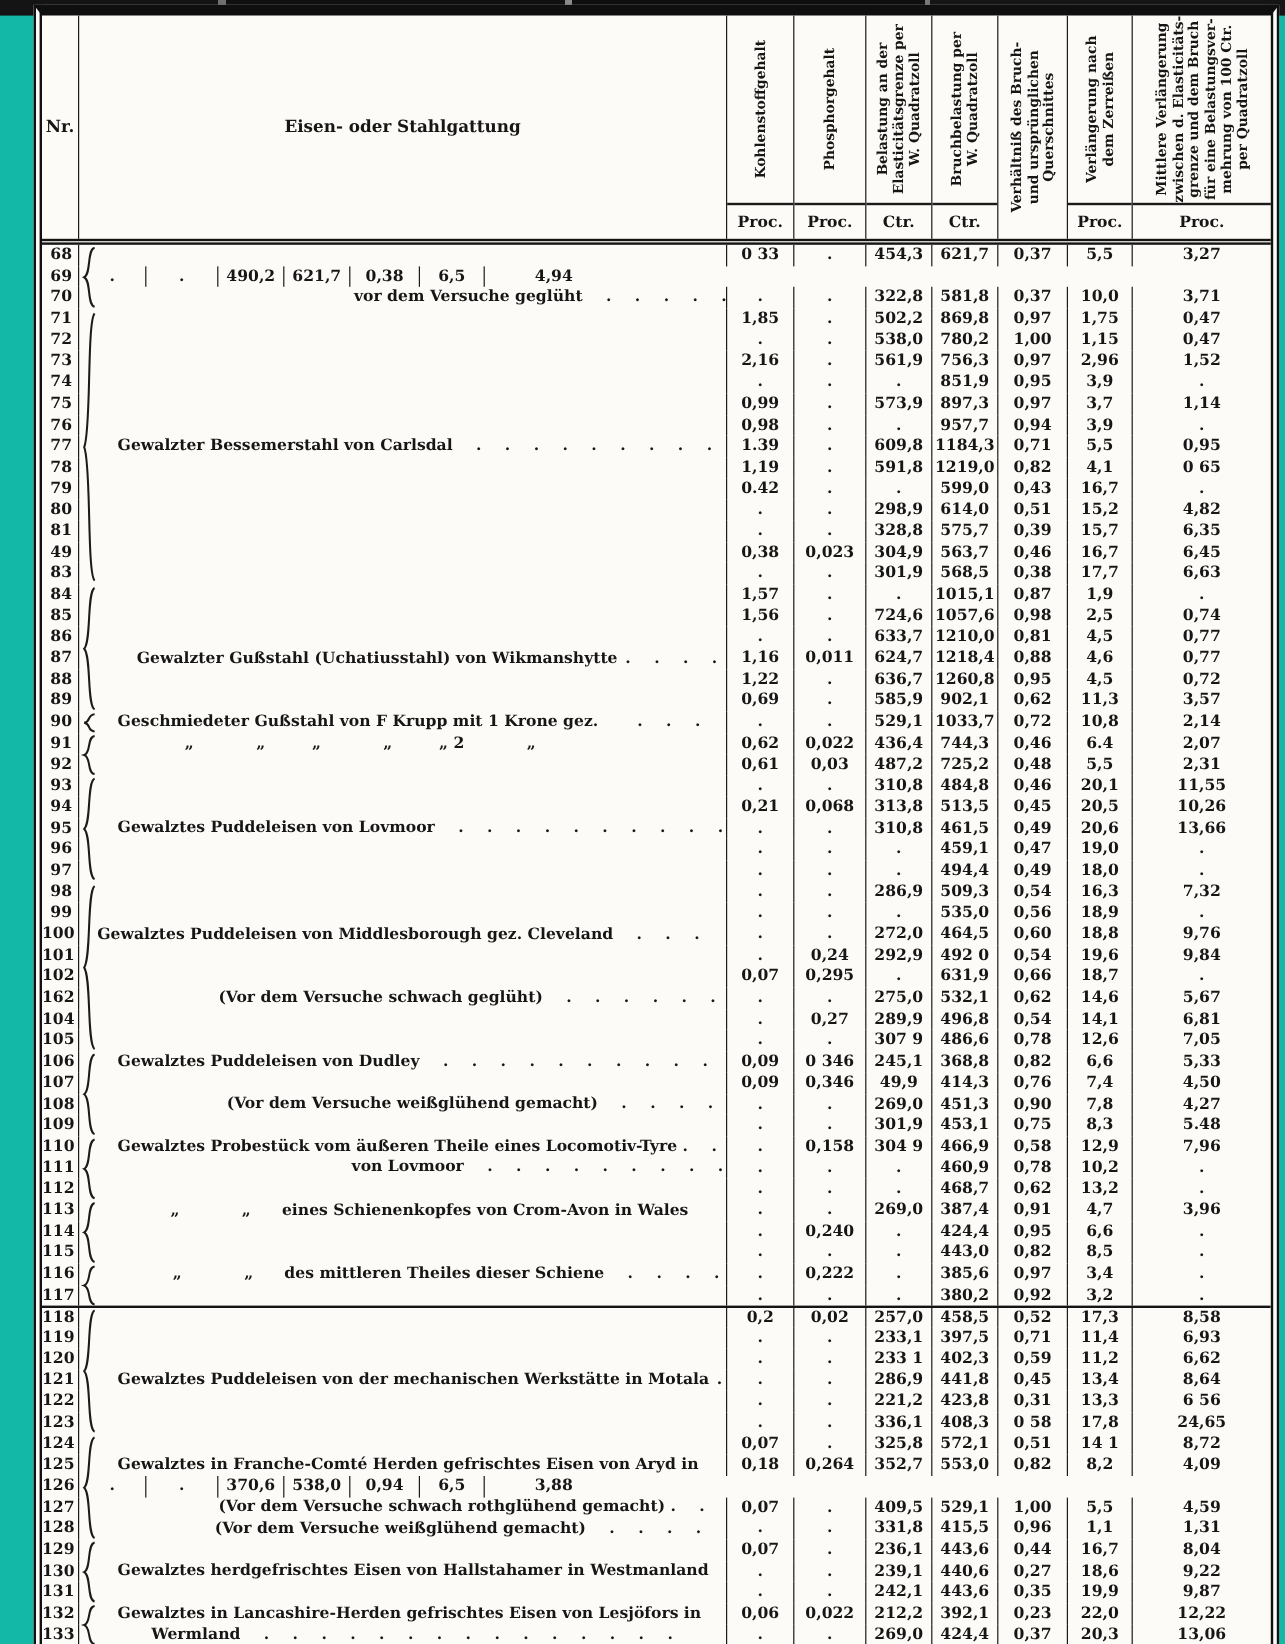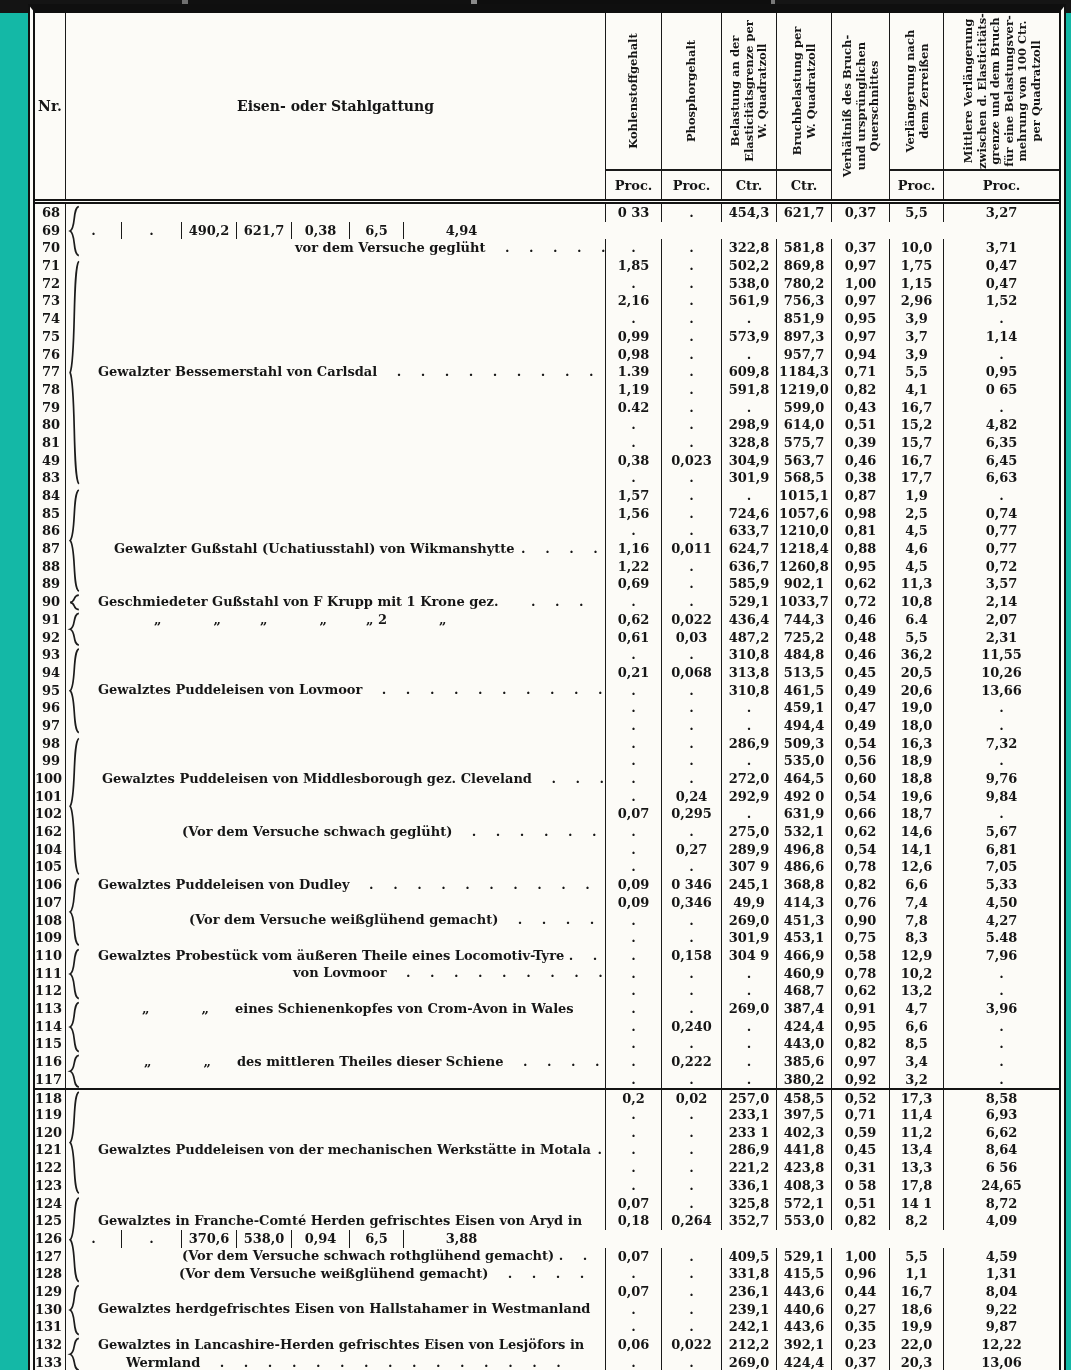--- a/index.html
+++ b/index.html
@@ -445,21 +445,21 @@
           <div class="cell num w-m">2,31</div>
         </div>
         <div class="row">
           <div class="cell nr w-nr">93</div>
           <div class="cell desc w-desc"></div>
           <div class="cell num w-c">.</div>
           <div class="cell num w-p">.</div>
           <div class="cell num w-el">310,8</div>
           <div class="cell num w-br">484,8</div>
           <div class="cell num w-q">0,46</div>
-          <div class="cell num w-e">36,2</div>
+          <div class="cell num w-e">20,1</div>
           <div class="cell num w-m">11,55</div>
         </div>
         <div class="row">
           <div class="cell nr w-nr">94</div>
           <div class="cell desc w-desc"></div>
           <div class="cell num w-c">0,21</div>
           <div class="cell num w-p">0,068</div>
           <div class="cell num w-el">313,8</div>
           <div class="cell num w-br">513,5</div>
           <div class="cell num w-q">0,45</div>
@@ -519,21 +519,21 @@
           <div class="cell num w-p">.</div>
           <div class="cell num w-el">.</div>
           <div class="cell num w-br">535,0</div>
           <div class="cell num w-q">0,56</div>
           <div class="cell num w-e">18,9</div>
           <div class="cell num w-m">.</div>
         </div>
         <div class="row">
           <div class="cell nr w-nr">100</div>
           <div class="cell desc w-desc">
-            <span class="lbl" style="left: 36px; text-align: center;">Gewalztes Puddeleisen von Middlesborough gez. Cleveland  .  .  .</span>
+            <span class="lbl" style="left: 15px; text-align: center;">Gewalztes Puddeleisen von Middlesborough gez. Cleveland  .  .  .</span>
           </div>
           <div class="cell num w-c">.</div>
           <div class="cell num w-p">.</div>
           <div class="cell num w-el">272,0</div>
           <div class="cell num w-br">464,5</div>
           <div class="cell num w-q">0,60</div>
           <div class="cell num w-e">18,8</div>
           <div class="cell num w-m">9,76</div>
         </div>
         <div class="row">

